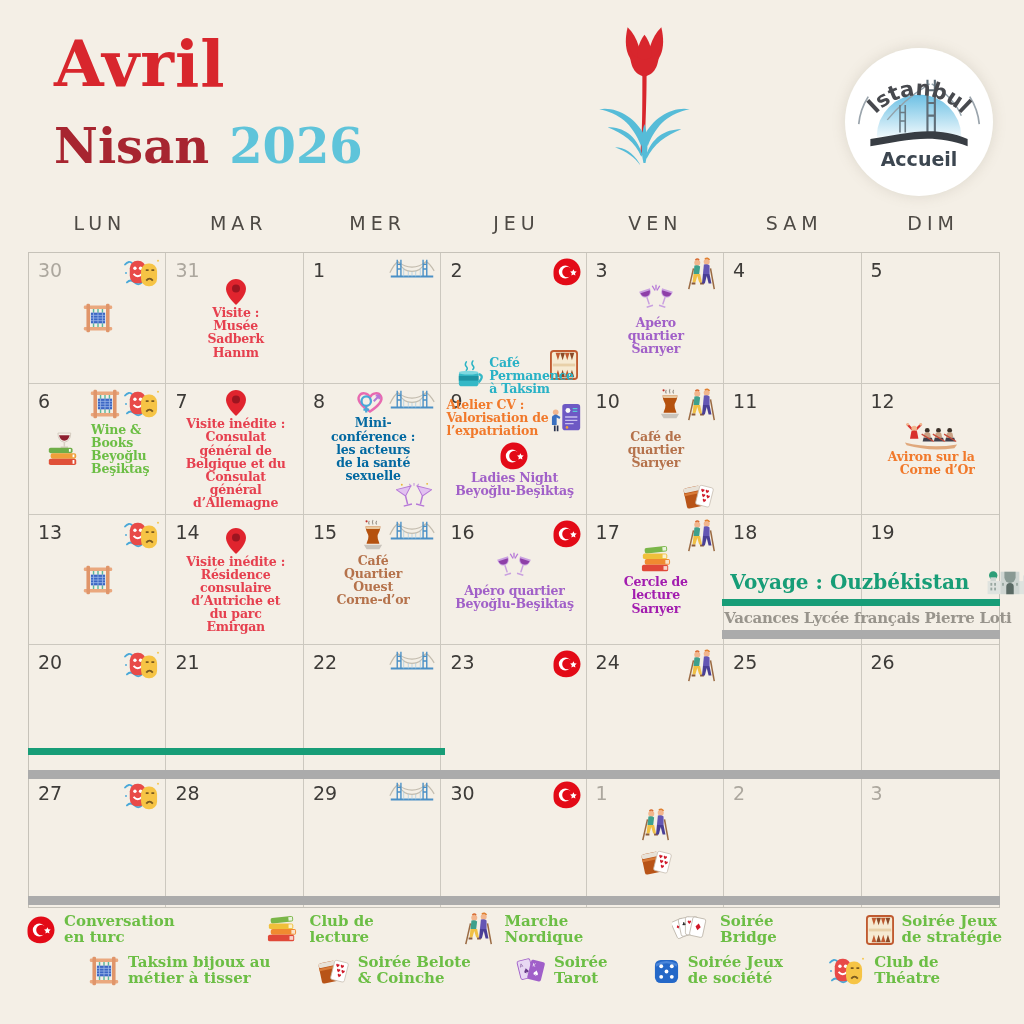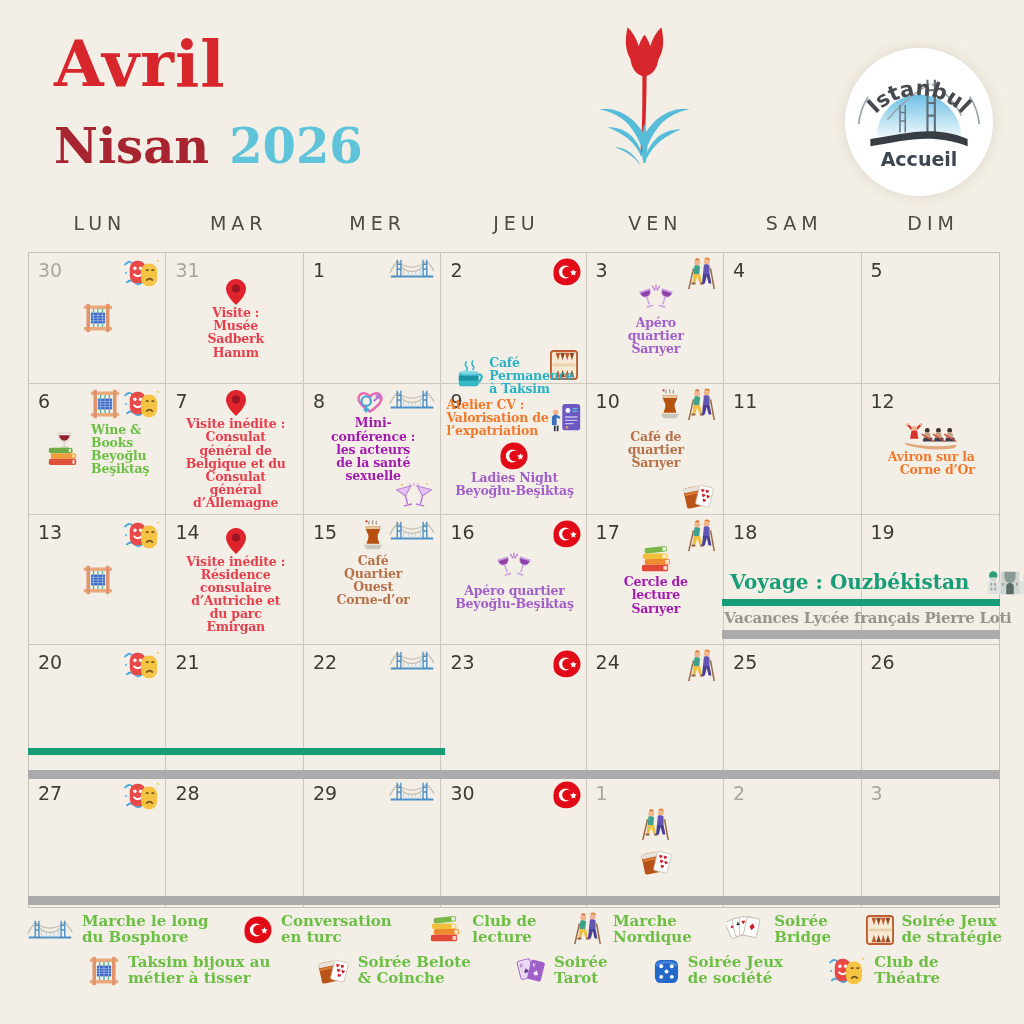--- a/index.html
+++ b/index.html
@@ -326,21 +326,21 @@
                 <path d="M11 5 C18 19 34 19 41 5" fill="none" stroke="#c3bcae" stroke-width="1.3"></path>
                 <path d="M11 5 C20 13 32 13 41 5" fill="none" stroke="#c3bcae" stroke-width="1.3"></path>
                 <path d="M2 17 C6 9 9 6 11 5 M41 5 C44 6 47 10 50 15" fill="none" stroke="#c3bcae" stroke-width="1.3"></path>
                 <path d="M3 21 H49" stroke="#4a90c6" stroke-width="2.2"></path>
                 <path d="M10 3 V21 M14 3 V21 M10 8 H14 M10 13 H14 M38 3 V21 M42 3 V21 M38 8 H42 M38 13 H42" stroke="#4a90c6" stroke-width="1.5" fill="none"></path>
                 <path d="M17 12 V21 M22 15 V21 M26 16 V21 M30 15 V21 M35 12 V21" stroke="#a8cbe2" stroke-width="0.8"></path>
               </svg></span>
           </div>
           <div class="events">
             <div class="event">
-              <div class="etext" style="color: #a21caf;">Mini-
+              <div class="etext" style="color: #0369a1;">Mini-
 conférence :
 les acteurs
 de la santé
 sexuelle</div>
             </div>
           </div>
           <div class="boticons">
             <span class="ic"><svg width="36" height="30" viewBox="0 0 38 32">
                 <path d="M19 2 v3 M14 3 l2 3 M24 3 l-2 3" stroke="#c9a0e0" stroke-width="1.3"></path>
                 <g transform="rotate(-14 10 16)">
@@ -830,32 +830,20 @@
         </div>
         <div class="span-overlay" style="left: 0%; width: 100%; top: 641px;">
           <div class="bar" style="background: rgb(171, 171, 171); height: 9px;"></div>
         </div>
       </div>
   </div>
 
   <div class="legend">
       <div class="lrow">
         <div class="litem">
-          <span class="ic"><svg width="48" height="25" viewBox="0 0 52 27">
-              <path d="M11 5 C18 19 34 19 41 5" fill="none" stroke="#c3bcae" stroke-width="1.3"></path>
-              <path d="M11 5 C20 13 32 13 41 5" fill="none" stroke="#c3bcae" stroke-width="1.3"></path>
-              <path d="M2 17 C6 9 9 6 11 5 M41 5 C44 6 47 10 50 15" fill="none" stroke="#c3bcae" stroke-width="1.3"></path>
-              <path d="M3 21 H49" stroke="#4a90c6" stroke-width="2.2"></path>
-              <path d="M10 3 V21 M14 3 V21 M10 8 H14 M10 13 H14 M38 3 V21 M42 3 V21 M38 8 H42 M38 13 H42" stroke="#4a90c6" stroke-width="1.5" fill="none"></path>
-              <path d="M17 12 V21 M22 15 V21 M26 16 V21 M30 15 V21 M35 12 V21" stroke="#a8cbe2" stroke-width="0.8"></path>
-            </svg></span>
-          <div class="llabel">Marche le long
-du Bosphore</div>
-        </div>
-        <div class="litem">
           <span class="ic"><svg width="30" height="30" viewBox="0 0 30 30">
               <path d="M15 1.5 C22.5 1.5 28.5 7.5 28.5 15 C28.5 23.5 21 28.5 14 28.3 C10 28.2 5.5 26.5 3.2 23.4 C1.4 20.9 1.5 17.5 1.5 15 C1.5 7.5 7.5 1.5 15 1.5 z" fill="#e30a17"></path>
               <circle cx="13.2" cy="15" r="6.4" fill="#fff"></circle>
               <circle cx="15.4" cy="15" r="5.2" fill="#e30a17"></circle>
               <path d="M21.4 12.2 l1 2.1 2.3 0.3 -1.7 1.6 0.4 2.3 -2 -1.1 -2 1.1 0.4 -2.3 -1.7 -1.6 2.3 -0.3 z" fill="#fff"></path>
             </svg></span>
           <div class="llabel">Conversation
 en turc</div>
         </div>
         <div class="litem">

